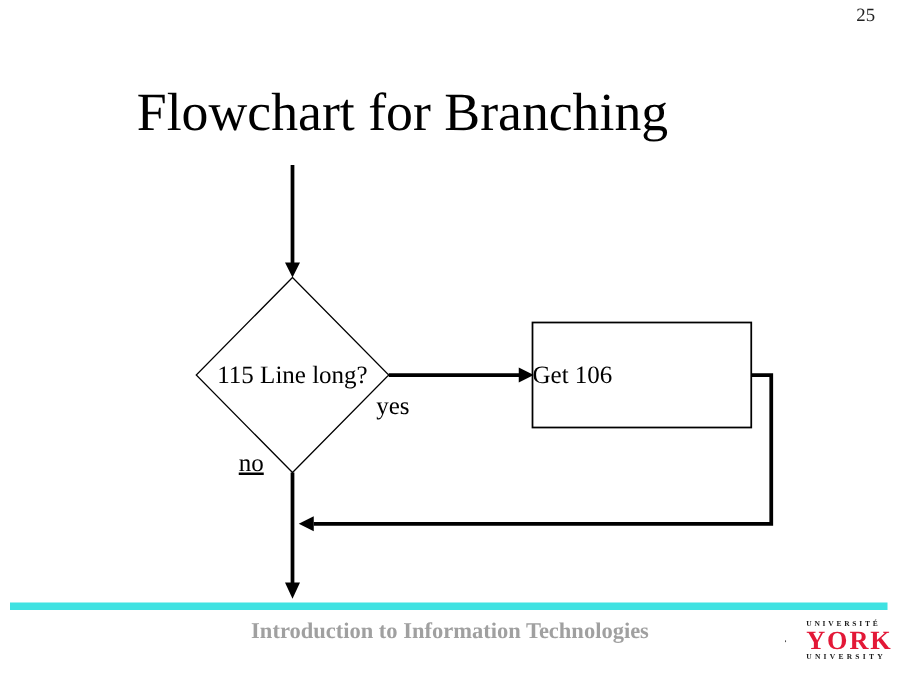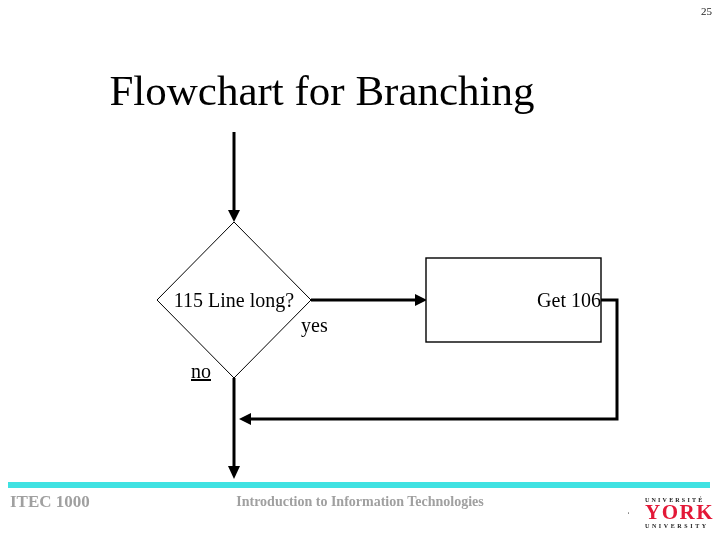--- a/index.html
+++ b/index.html
@@ -11,49 +11,49 @@
   html,body{margin:0;padding:0;background:#888;}
   .slide{
     position:relative;
     width:720px;height:540px;
     background:#ffffff;
     overflow:hidden;
     font-family:"Liberation Serif", serif;
     margin:0 auto;
   }
   .page-number{
-    position:absolute;top:5px;right:8px;
-    font-size:11px;color:#222;
+    position:absolute;top:5px;right:20px;
+    font-size:15px;color:#222;
   }
   .slide-title{
     position:absolute;top:66px;left:0;width:644px;
     margin:0;text-align:center;
     font-size:43px;font-weight:400;color:var(--ink);
     letter-spacing:0px;
   }
   .flow-svg{position:absolute;top:0;left:0;}
   .flow-label{
     position:absolute;color:var(--ink);
     font-size:20px;line-height:24px;white-space:nowrap;
   }
   .decision-label{left:157px;top:288px;width:154px;text-align:center;}
-  .process-label{left:426px;top:288px;width:175px;text-align:right;}
+  .process-label{left:426px;top:288px;width:175px;text-align:left;}
   .yes-label{left:301px;top:313px;}
   .no-label{left:191px;top:359px;text-decoration:underline;}
   .footer-divider{
     position:absolute;left:8px;top:482px;width:702px;height:6px;
     background:var(--divider-color);
   }
   .footer-course-code{
     position:absolute;left:10px;top:492px;
     font-size:17px;font-weight:bold;color:var(--footer-text-color);
   }
   .footer-course-title{
     position:absolute;left:0;top:494px;width:720px;text-align:center;
-    font-size:14px;font-weight:bold;color:var(--footer-text-color);
+    font-size:18px;font-weight:bold;color:var(--footer-text-color);
   }
   .york-logo{
     position:absolute;left:628px;top:492px;width:86px;height:42px;
     display:flex;align-items:center;gap:16px;
   }
   .logo-text{display:flex;flex-direction:column;align-items:flex-start;line-height:1;}
   .logo-top-text{
     font-family:"Liberation Serif", serif;
     font-size:6px;letter-spacing:2.2px;color:#1a1a1a;font-weight:bold;
   }
@@ -95,21 +95,20 @@
     <polygon points="228,466 240,466 234,479" fill="#000"></polygon>
   </svg>
 
   <div class="flow-label decision-label">115 Line long?</div>
   <div class="flow-label yes-label">yes</div>
   <div class="flow-label no-label">no</div>
   <div class="flow-label process-label">Get 106</div>
 
   <div class="footer-divider"></div>
 
-  <div class="footer-course-code">ITEC 1000</div>
   <div class="footer-course-title">Introduction to Information Technologies</div>
 
   <div class="york-logo">
     <svg width="22" height="40" viewBox="0 0 22 40">
 
       <polygon points="8,1 11,4 14,1 14,6 8,6" fill="#000"></polygon>
 
       <path d="M2 8 L20 8 L20 24 Q20 32 11 36 Q2 32 2 24 Z" fill="#000"></path>
       <rect x="3.5" y="12" width="15" height="5" fill="#fff"></rect>
       <text x="11" y="16.4" font-size="5.5" font-family="Liberation Serif, serif" font-weight="bold" text-anchor="middle" fill="#000">W W</text>

